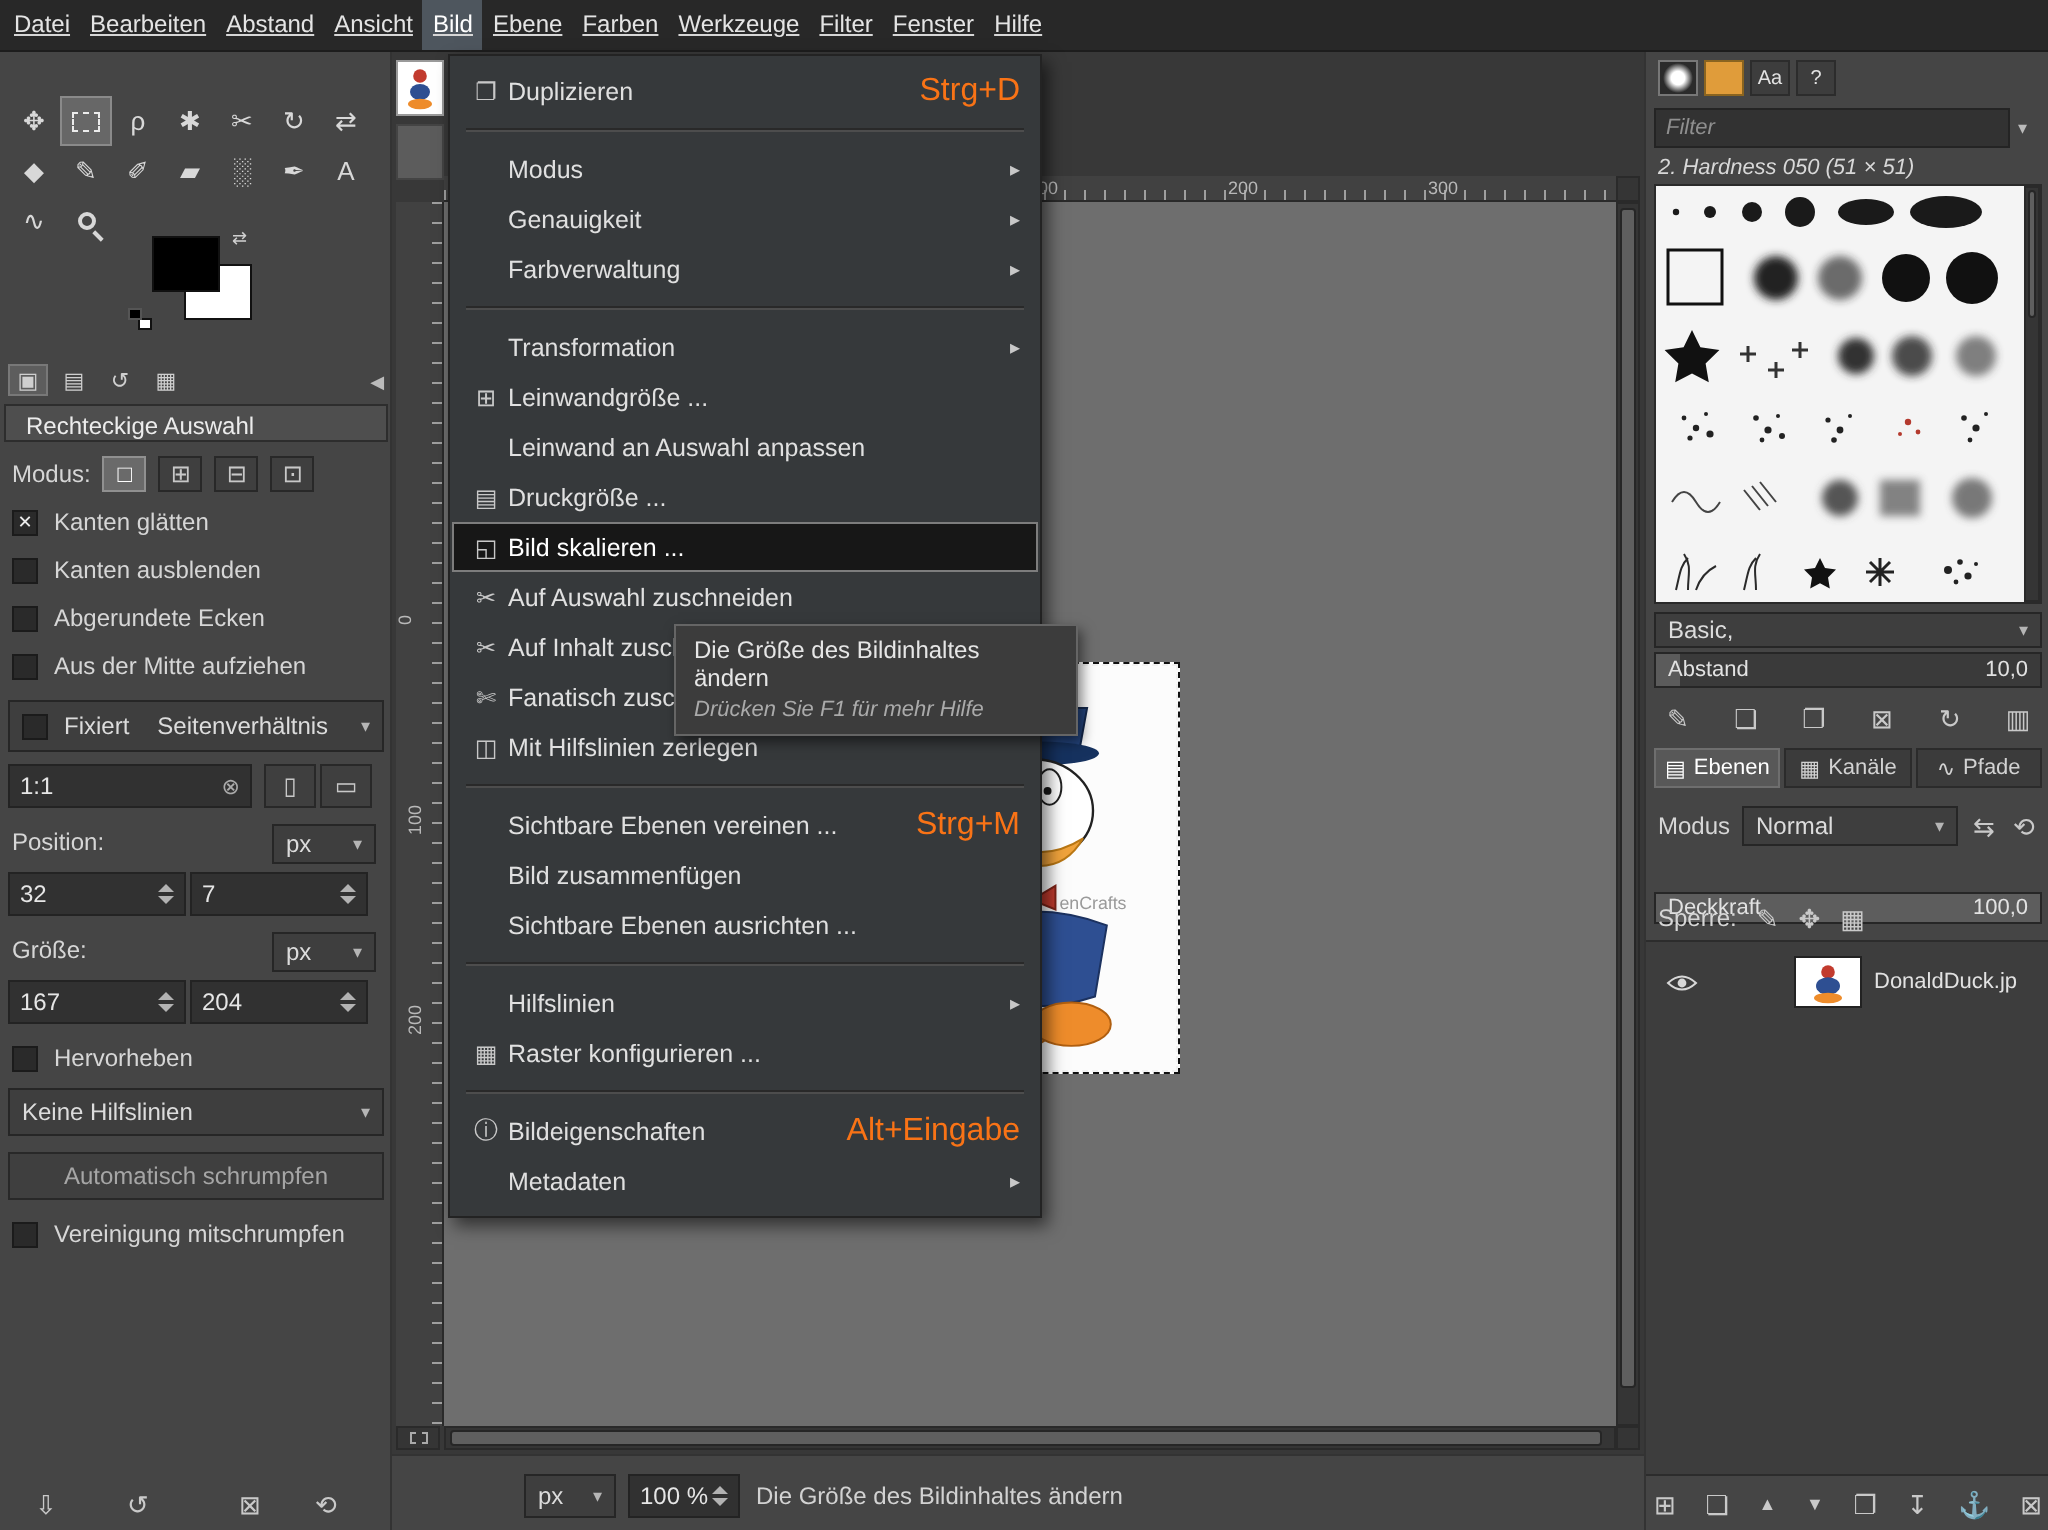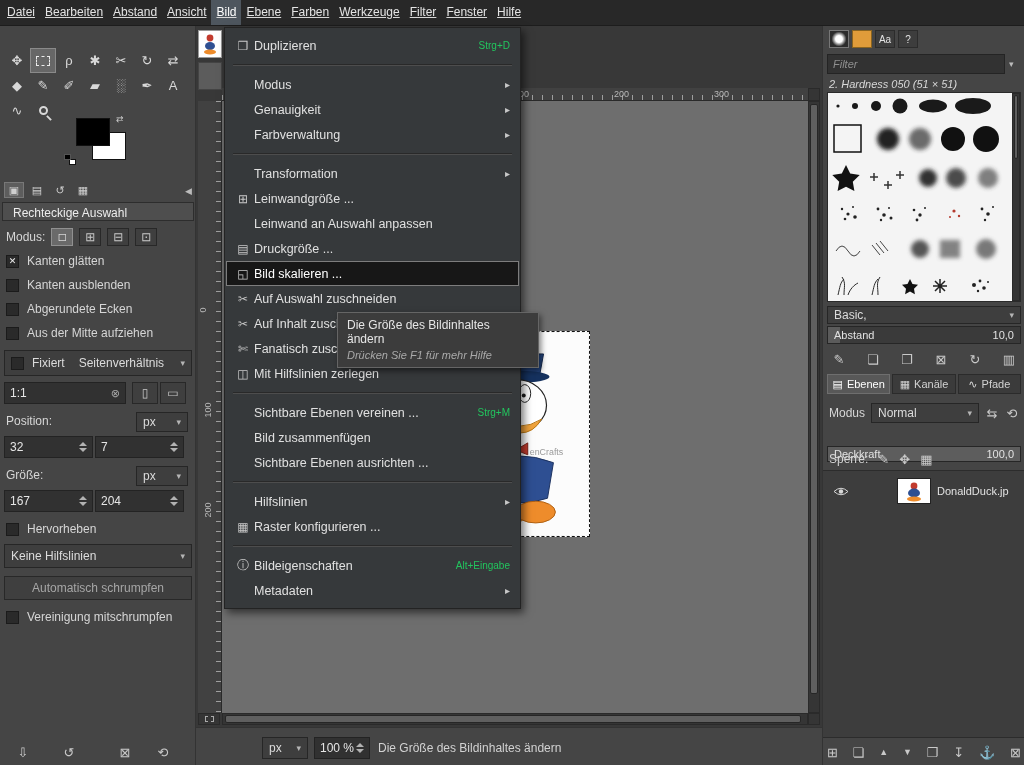--- a/index.html
+++ b/index.html
@@ -81,21 +81,21 @@
   .slider .fill { position:absolute; left:0; top:0; bottom:0; background:#5b5b5b; }
   .slider .sl-label { position:relative; margin-left:6px; }
   .slider .sl-value { position:relative; margin-left:auto; margin-right:6px; }
 
   
   #image-menu { left:224px; top:27px; width:297px; background:#36393b; border:1px solid #232323;
     box-shadow:3px 4px 8px rgba(0,0,0,.55); z-index:60; display:flex; flex-direction:column; padding:5px 1px; }
   .mi { flex:0 0 25px; height:25px; display:flex; align-items:center; padding:0 9px 0 6px;
     font-size:12.5px; color:#e0e0e0; }
   .mi .mico { width:22px; text-align:center; font-size:12px; color:#c8c8c8; flex:0 0 22px; }
-  .mi .msc { margin-left:auto; color:#22c55e; font-size:10px; }
+  .mi .msc { margin-left:auto; color:#f97316; font-size:16px; }
   .mi .marr { margin-left:auto; color:#c8c8c8; font-size:10px; }
   .mi.hl { background:#171717; box-shadow:inset 0 0 0 1px #7d7d7d; color:#fff; }
   .msep { height:2px; margin:6px 7px; border-top:1px solid #292929; border-bottom:1px solid #4d4d4d; }
 
   
   #tooltip { left:337px; top:312px; width:202px; background:#3c3c3c; border:1px solid #656565;
     z-index:70; padding:5px 9px 6px; box-shadow:2px 3px 6px rgba(0,0,0,.5); }
   #tooltip .tt-title { font-size:12px; color:#e6e6e6; }
   #tooltip .tt-hint { font-size:11px; color:#aaa; font-style:italic; margin-top:3px; }
 </style>

